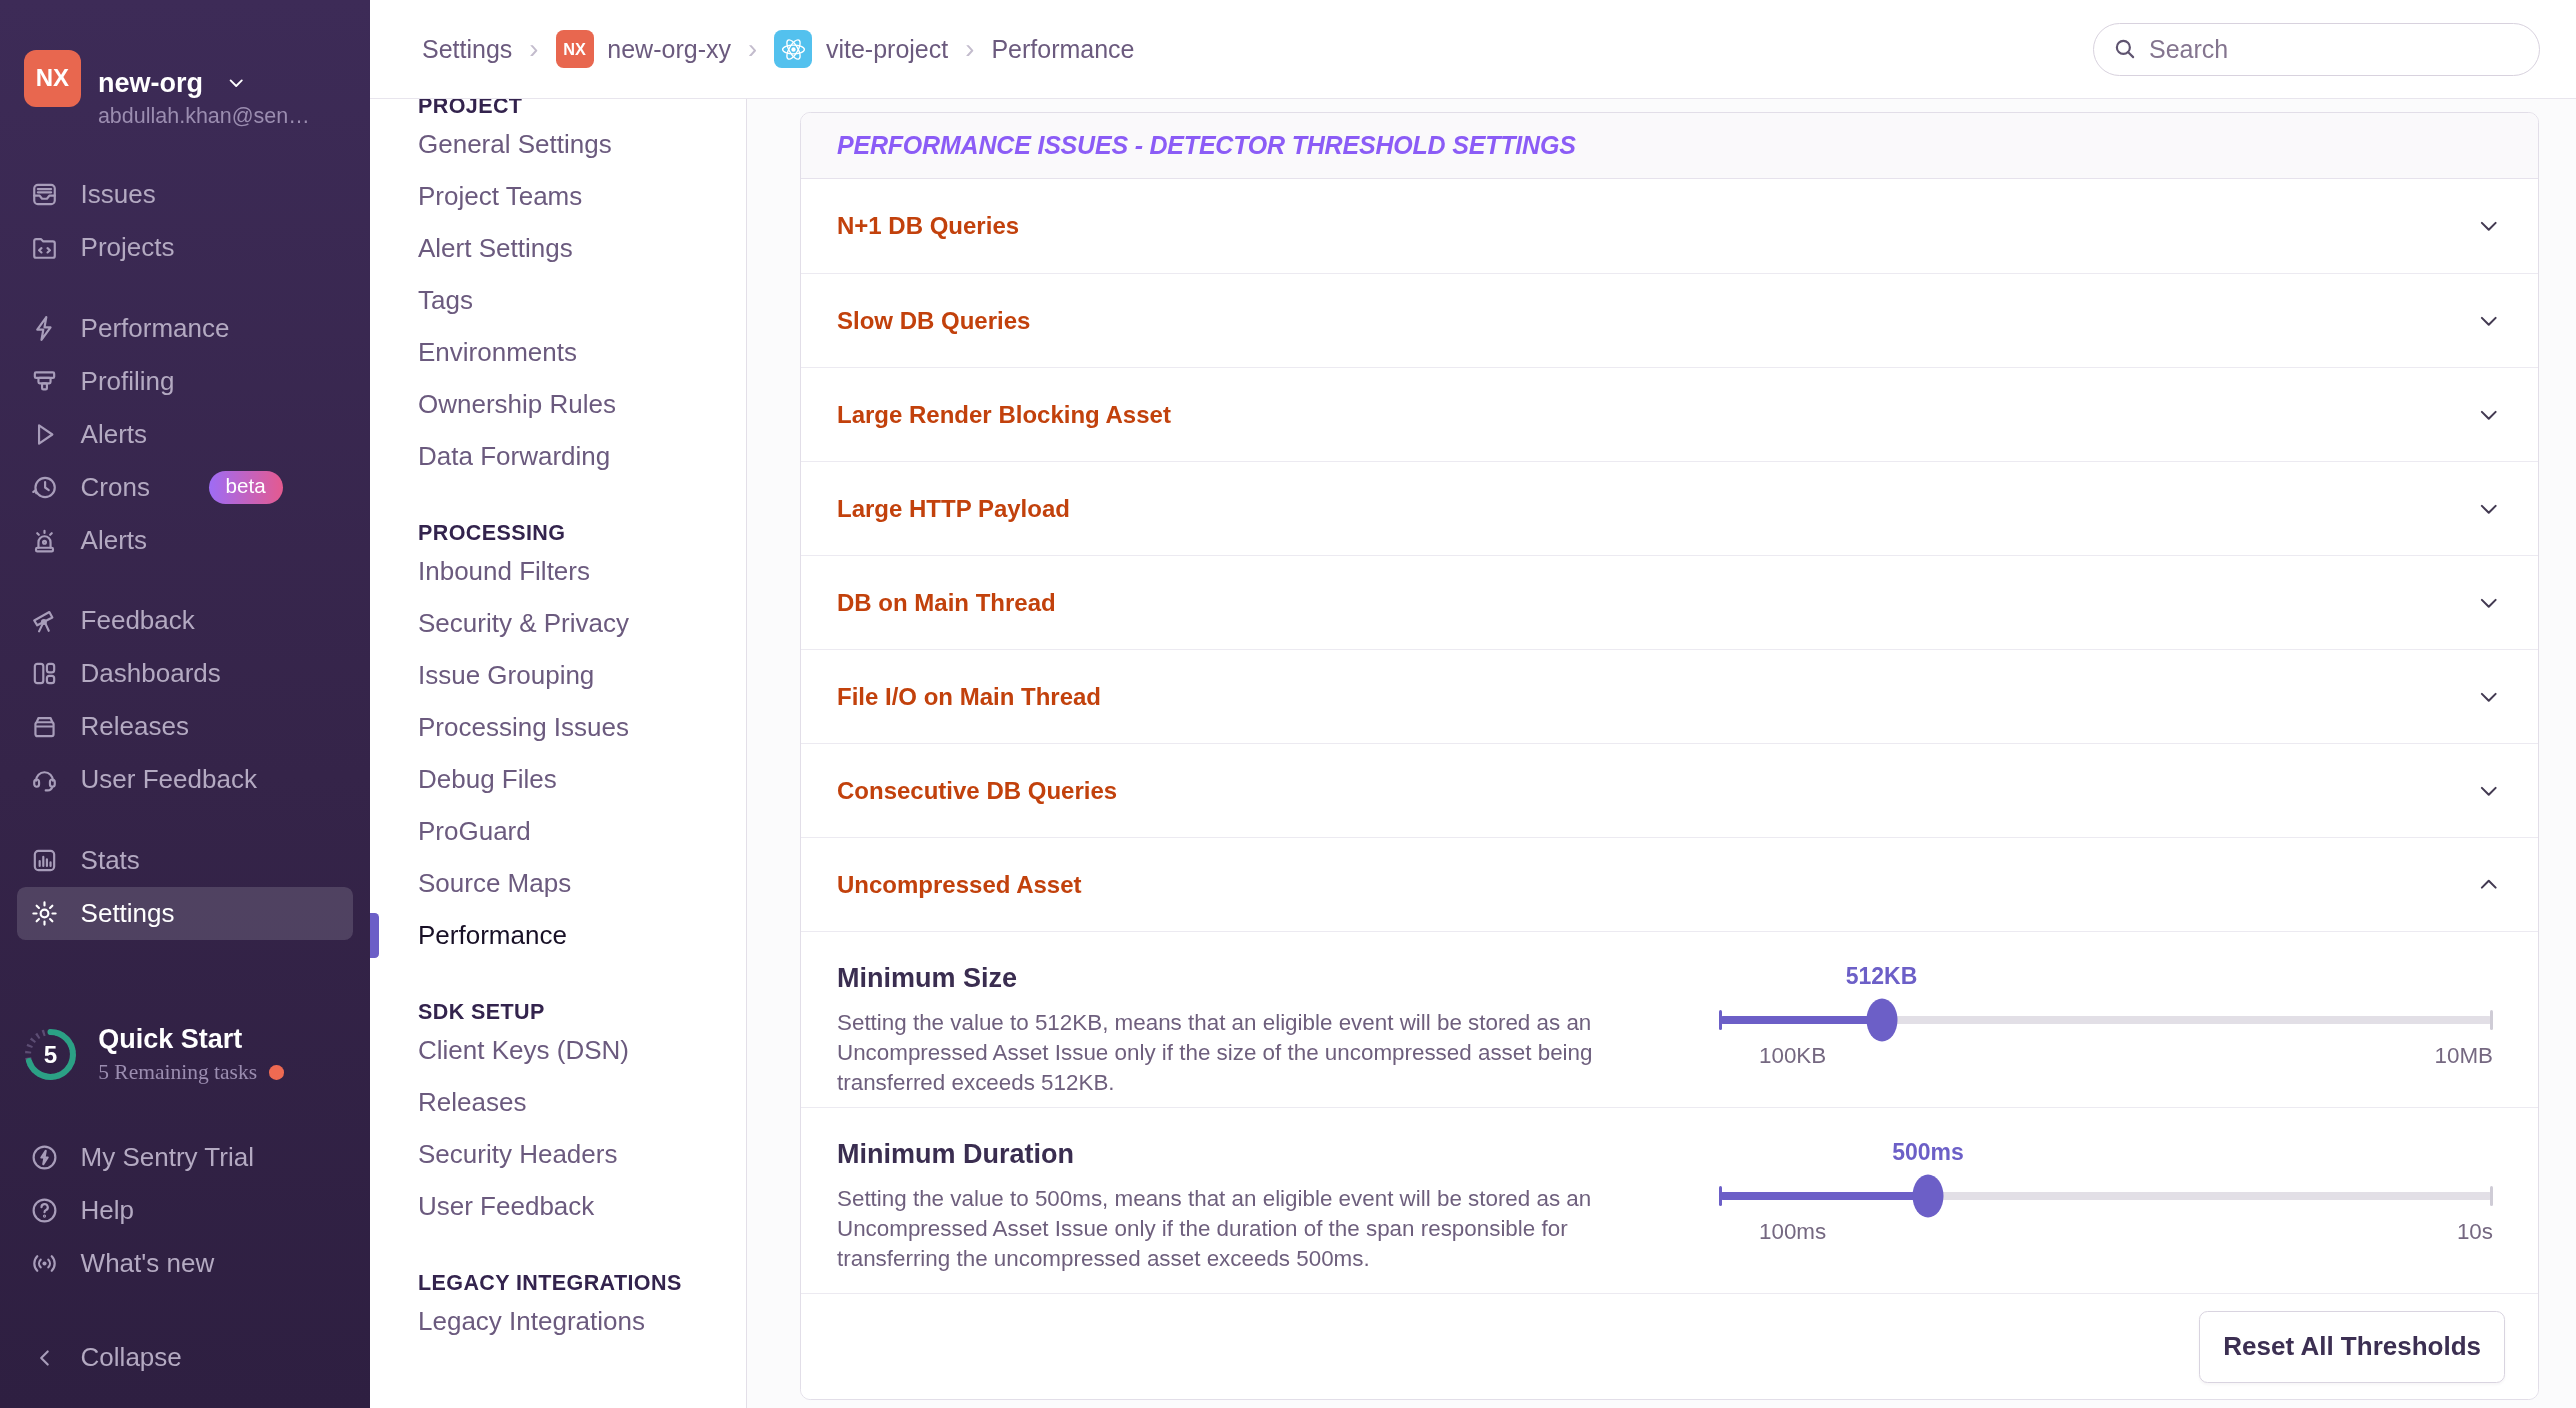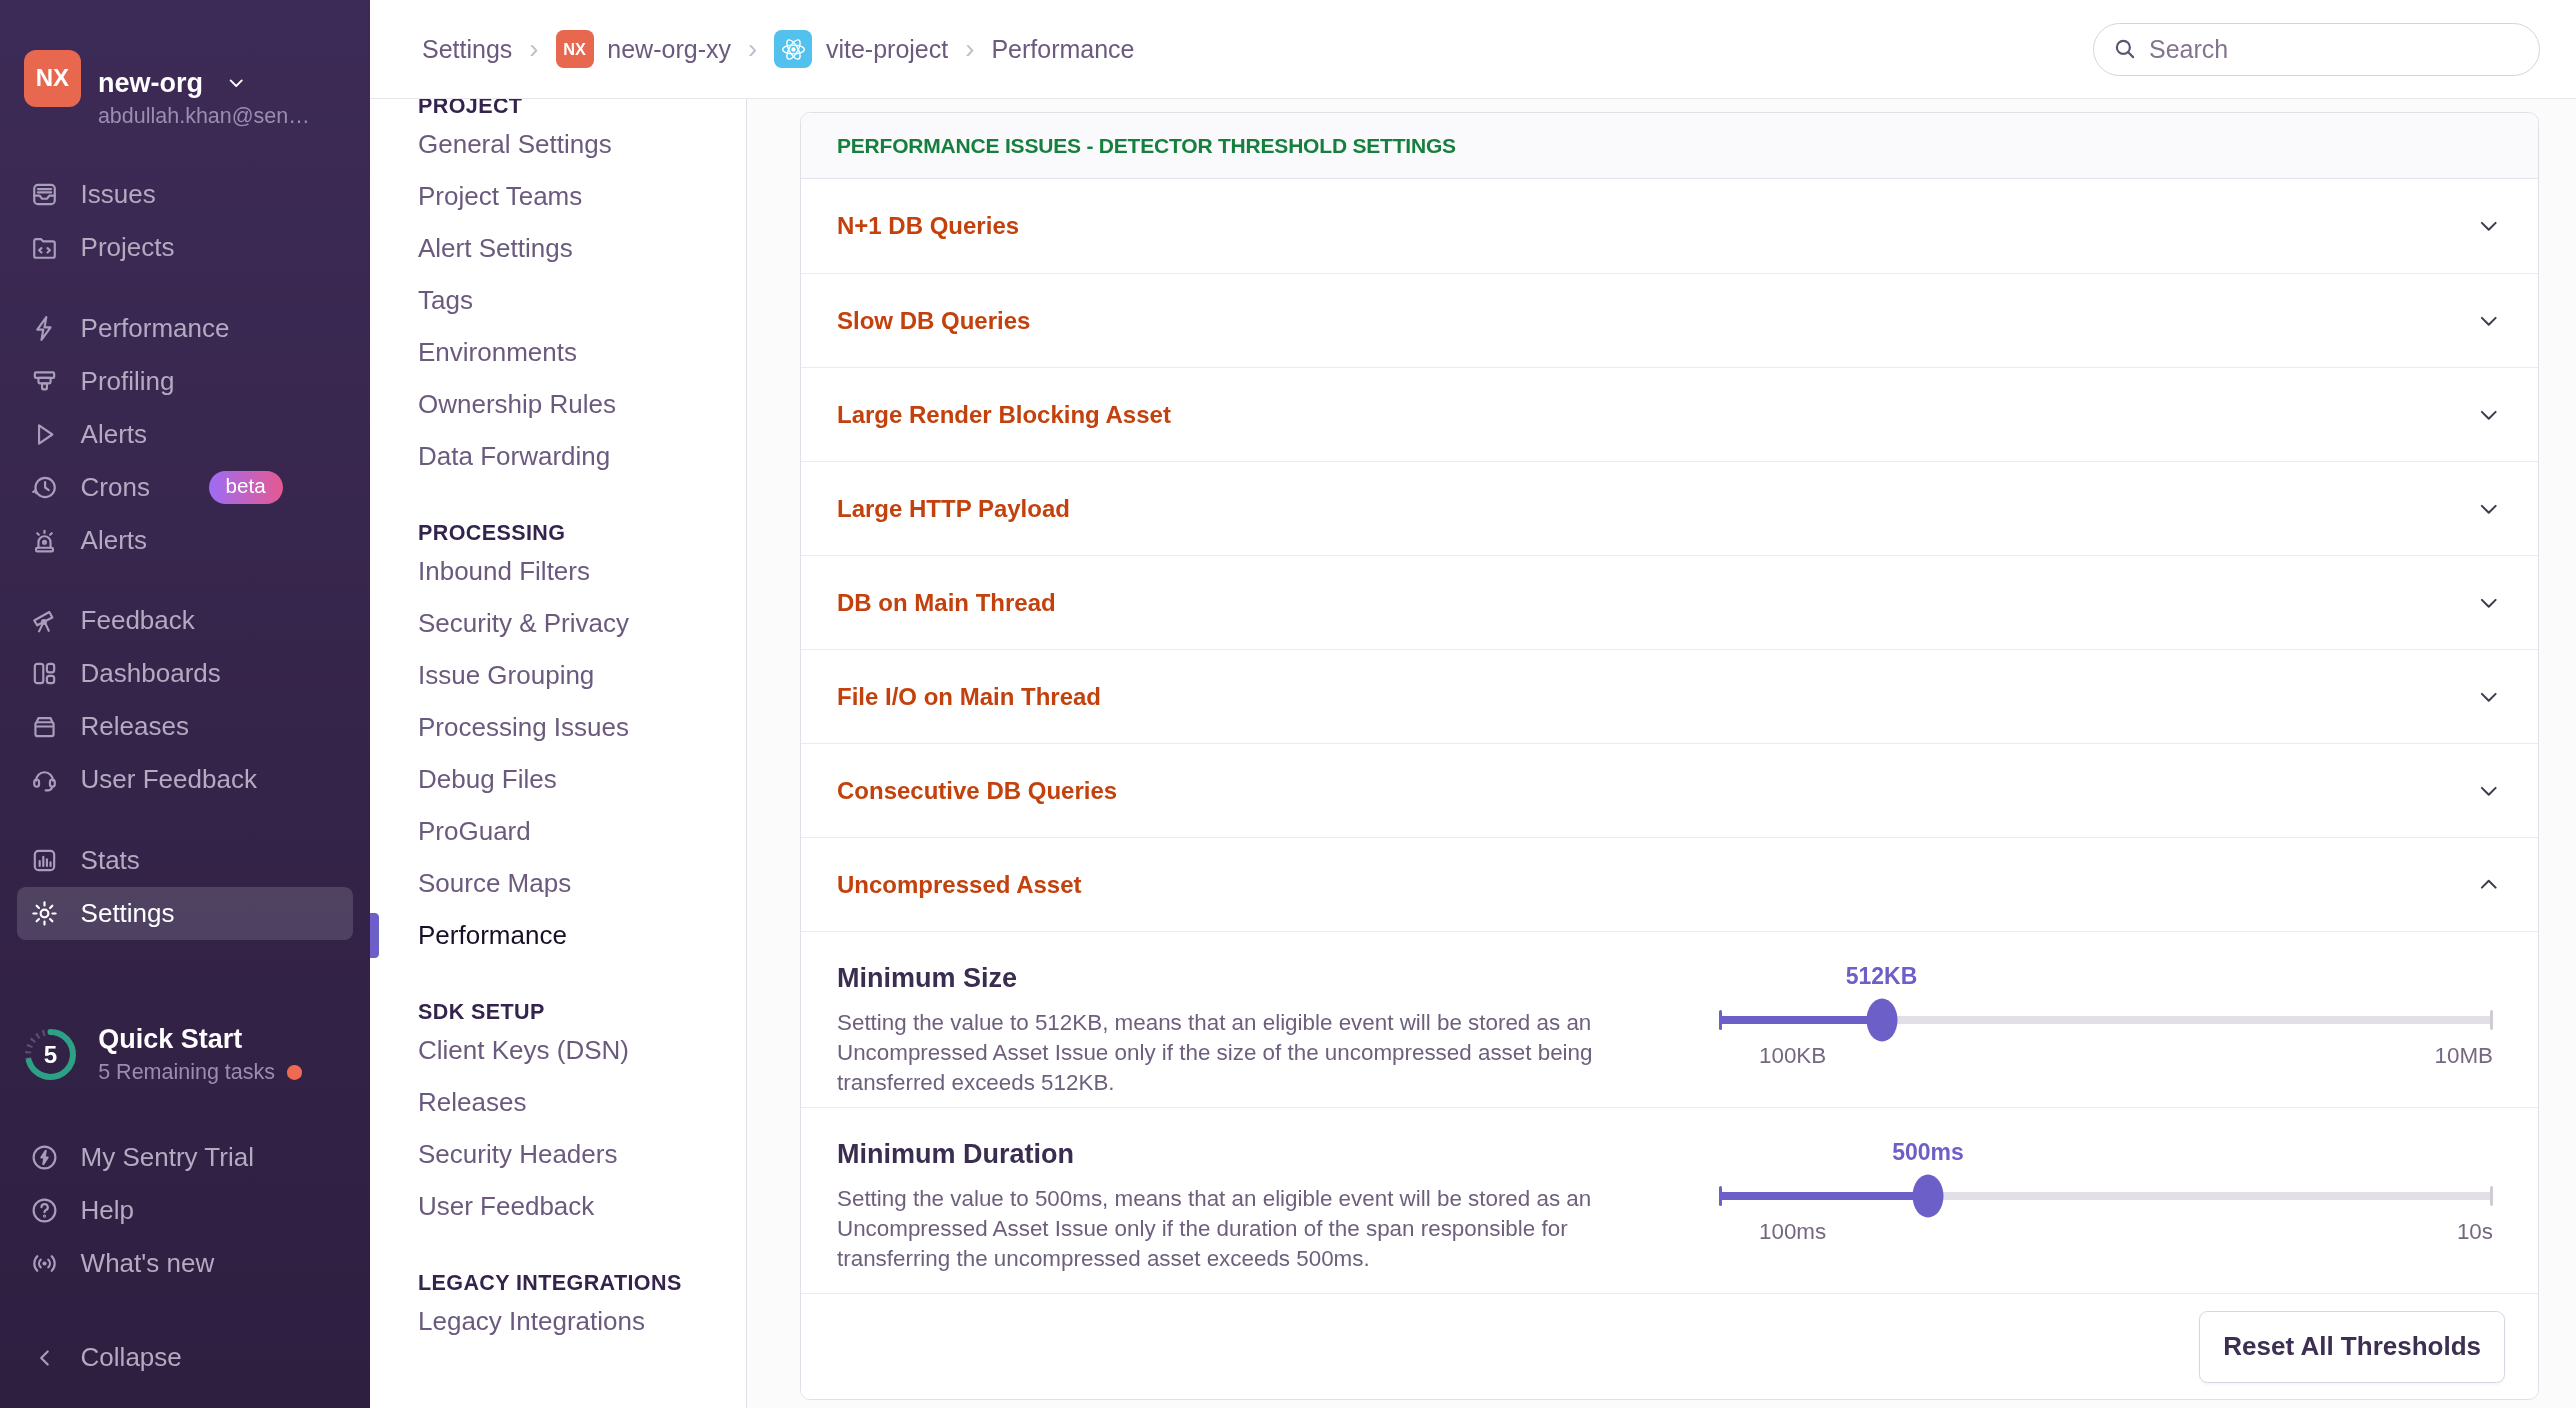--- a/index.html
+++ b/index.html
@@ -21,21 +21,21 @@
   .nav-item { display:flex; align-items:center; gap:20.6px; height:53px; padding:0 12px; border-radius:8.6px;
     font-size:26px; cursor:pointer; }
   .nav-item .ic { width:31px; height:31px; flex:0 0 auto; color:#a89dba; display:flex; align-items:center; justify-content:center; }
   .nav-item.active { background:rgba(255,255,255,0.14); color:#fff; }
   .nav-item.active .ic { color:#fff; }
   .nav-gap { height:27.5px; }
   .beta-badge { margin-left:38px; background:linear-gradient(90deg,#9e6cf5,#e45a8f); color:#fff;
     font-size:20.6px; padding:5.2px 17px 6.9px; border-radius:859px; line-height:1; }
   .quickstart { margin-top:auto; display:flex; align-items:center; gap:19px; padding:0 5.2px; cursor:pointer; }
   .qs-text .qs-title { color:#fff; font-size:27px; font-weight:600; }
-  .qs-sub { color:#9b8db0; font-size:21.5px; margin-top:5.2px; display:flex; align-items:center; gap:12px; }
+  .qs-sub { color:#9b8db0; font-size:21.5px; margin-top:5.2px; display:flex; align-items:center; gap:12px;font-family:Liberation Serif, serif; }
   .qs-dot { width:14.6px; height:14.6px; border-radius:50%; background:#ee6a52; display:inline-block; }
   .side-foot { margin-top:46px; }
   .collapse-row { margin-top:41px; }
 
   
   .header { position:absolute; left:370px; top:0; right:0; height:99px; background:#fff;
     border-bottom:1.7px solid #e8e5ed; display:flex; align-items:center; padding:0 36px 0 52px; }
   .crumbs { display:flex; align-items:center; gap:17px; font-size:25px; color:#6b5a7e; }
   .crumb { display:flex; align-items:center; gap:13.8px; cursor:pointer; }
   .crumb-sep { color:#c3bccd; font-size:27.5px; }
@@ -55,22 +55,22 @@
   .sec-head.first { margin-top:-5.2px; }
   .sub-item { font-size:26px; color:#6b5a7e; height:52px; display:flex; align-items:center; cursor:pointer; position:relative; }
   .sub-item.active { color:#181026; }
   .active-bar { position:absolute; left:0; width:8.6px; height:45px; background:#6c5fc7; border-radius:0 4.3px 4.3px 0; }
 
   
   .content { position:absolute; left:748px; top:99px; right:0; bottom:0; background:#fbfbfc; }
   .panel { position:absolute; left:52px; top:13px; width:1739px; background:#fff;
     border:1.7px solid #e2dee8; border-radius:10.3px; overflow:hidden; }
   .panel-header { height:66px; background:#faf9fb; border-bottom:1.7px solid #e6e2ec;
-    display:flex; align-items:center; padding:0 36px; font-size:21px; font-weight:700;
-    color:#15803d; letter-spacing:-0.2px; }
+    display:flex; align-items:center; padding:0 36px; font-size:25px; font-weight:700;
+    color:#8b5cf6; letter-spacing:-0.2px;font-style:italic; }
   .det-row { height:94px; display:flex; align-items:center; justify-content:space-between;
     padding:0 36px; border-top:1.7px solid #eceaf1; cursor:pointer; background:#fff; }
   .det-row.no-top { border-top:none; }
   .det-title { font-size:24px; font-weight:700; color:#c2410c; }
   .det-chev { color:#433a52; display:flex; }
   .subsec { border-top:1.7px solid #eceaf1; display:flex; padding:31px 45px 0 36px; }
   .subsec.size { height:176px; }
   .subsec.duration { height:186px; }
   .subsec-left { width:825px; }
   .subsec-title { font-size:27px; font-weight:600; color:#3a2d50; }

